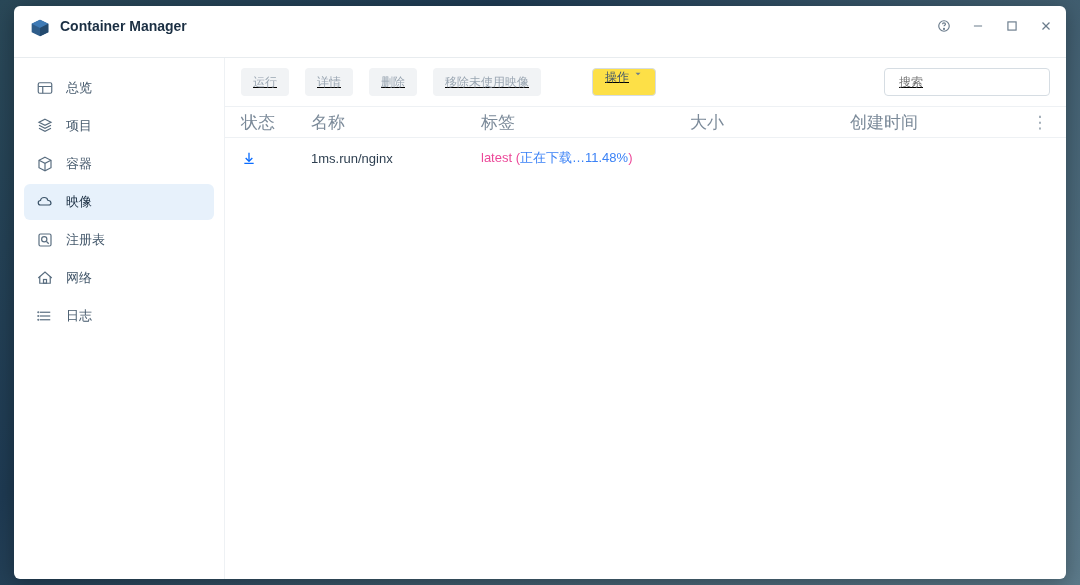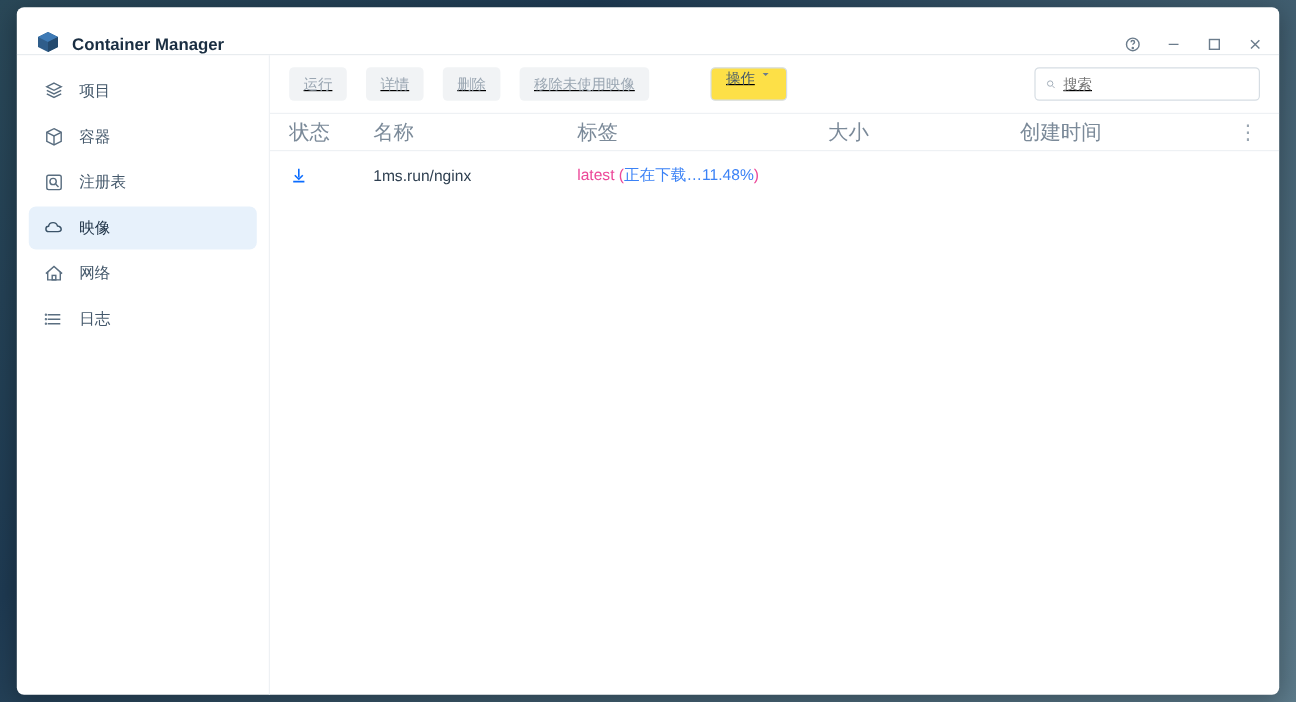--- a/index.html
+++ b/index.html
@@ -17,23 +17,24 @@
       background: #fff;
       border-radius: 6px;
       box-shadow: 0 4px 20px rgba(0,0,0,0.3);
       display: flex;
       flex-direction: column;
       overflow: hidden;
     }
     .titlebar {
       height: 40px;
       display: flex;
-      align-items: flex-end;
+      align-items: flex-start;
       padding: 0 12px 0 16px;
       border-bottom: 1px solid #e8ecef;
+      margin-top: 12px;
     }
     .app-icon {
       width: 20px; height: 20px;
       margin-right: 10px;
       display: flex; align-items: center; justify-content: center;
     }
     .app-title { font-weight: 600; color: #1a2e42; font-size: 14px; }
     .winbtns { margin-left: auto; display: flex; gap: 18px; align-items: center; color: #6b7c8c; }
     .winbtn { width: 16px; height: 16px; display: flex; align-items: center; justify-content: center; cursor: pointer; }
     .winbtn svg { width: 14px; height: 14px; }
@@ -81,21 +82,21 @@
     }
     .btn.enabled {
       background: #fde047;
       border: 1px solid #d6dde3;
       color: #44586b;
       cursor: pointer;
       display: flex; align-items: flex-start; gap: 4px; margin-left: 35px;
     }
     .spacer { flex: 1; }
     .search {
-      width: 188px; height: 28px;
+      width: 166px; height: 28px;
       border: 1px solid #d6dde3;
       border-radius: 4px;
       display: flex; align-items: center;
       padding: 0 8px; gap: 6px;
       color: #9aa6b2;
     }
     .search input {
       border: none; outline: none; flex: 1;
       font-size: 12px; color: #44586b;
       background: transparent;
@@ -172,54 +173,64 @@
           </svg>
         </span>
     </div>
   </div>
 
   <div class="body">
     <div class="sidebar">
       <div class="navitem">
         <span class="nicon">
             <svg viewBox="0 0 24 24">
+              <rect x="3" y="5" width="18" height="14" rx="2"></rect>
+              <line x1="3" y1="10" x2="21" y2="10"></line>
+              <line x1="9" y1="10" x2="9" y2="19"></line>
+            </svg>
+          </span>
+        <span>总览</span>
+      </div>
+      <div class="navitem">
+        <span class="nicon">
+            <svg viewBox="0 0 24 24">
               <path d="M12 3l8 4-8 4-8-4 8-4z"></path>
               <path d="M4 11l8 4 8-4"></path>
               <path d="M4 15l8 4 8-4"></path>
             </svg>
           </span>
         <span>项目</span>
       </div>
       <div class="navitem">
         <span class="nicon">
             <svg viewBox="0 0 24 24">
               <path d="M12 3l8 4v10l-8 4-8-4V7l8-4z"></path>
               <path d="M4 7l8 4 8-4"></path>
               <path d="M12 11v10"></path>
             </svg>
           </span>
         <span>容器</span>
       </div>
+      <div class="navitem active">
+        <span class="nicon">
+            <svg viewBox="0 0 24 24">
+              <path d="M6 16c-2 0-3-1.5-3-3s1-3 3-3c.3-2.5 2.4-4 5-4 2.3 0 4.3 1.5 4.8 3.7C18 10 20 11 20 13.5S18 16 16.5 16H6z"></path>
+            </svg>
+          </span>
+        <span>映像</span>
+      </div>
       <div class="navitem">
         <span class="nicon">
             <svg viewBox="0 0 24 24">
               <rect x="4" y="4" width="16" height="16" rx="2"></rect>
               <circle cx="11" cy="11" r="3.5"></circle>
               <line x1="14" y1="14" x2="17" y2="17"></line>
             </svg>
           </span>
         <span>注册表</span>
-      </div>
-      <div class="navitem active">
-        <span class="nicon">
-            <svg viewBox="0 0 24 24">
-              <path d="M6 16c-2 0-3-1.5-3-3s1-3 3-3c.3-2.5 2.4-4 5-4 2.3 0 4.3 1.5 4.8 3.7C18 10 20 11 20 13.5S18 16 16.5 16H6z"></path>
-            </svg>
-          </span>
-        <span>映像</span>
       </div>
       <div class="navitem">
         <span class="nicon">
             <svg viewBox="0 0 24 24">
               <path d="M3 12l9-8 9 8"></path>
               <path d="M5 10v9h14v-9"></path>
               <rect x="10" y="14" width="4" height="5"></rect>
             </svg>
           </span>
         <span>网络</span>

